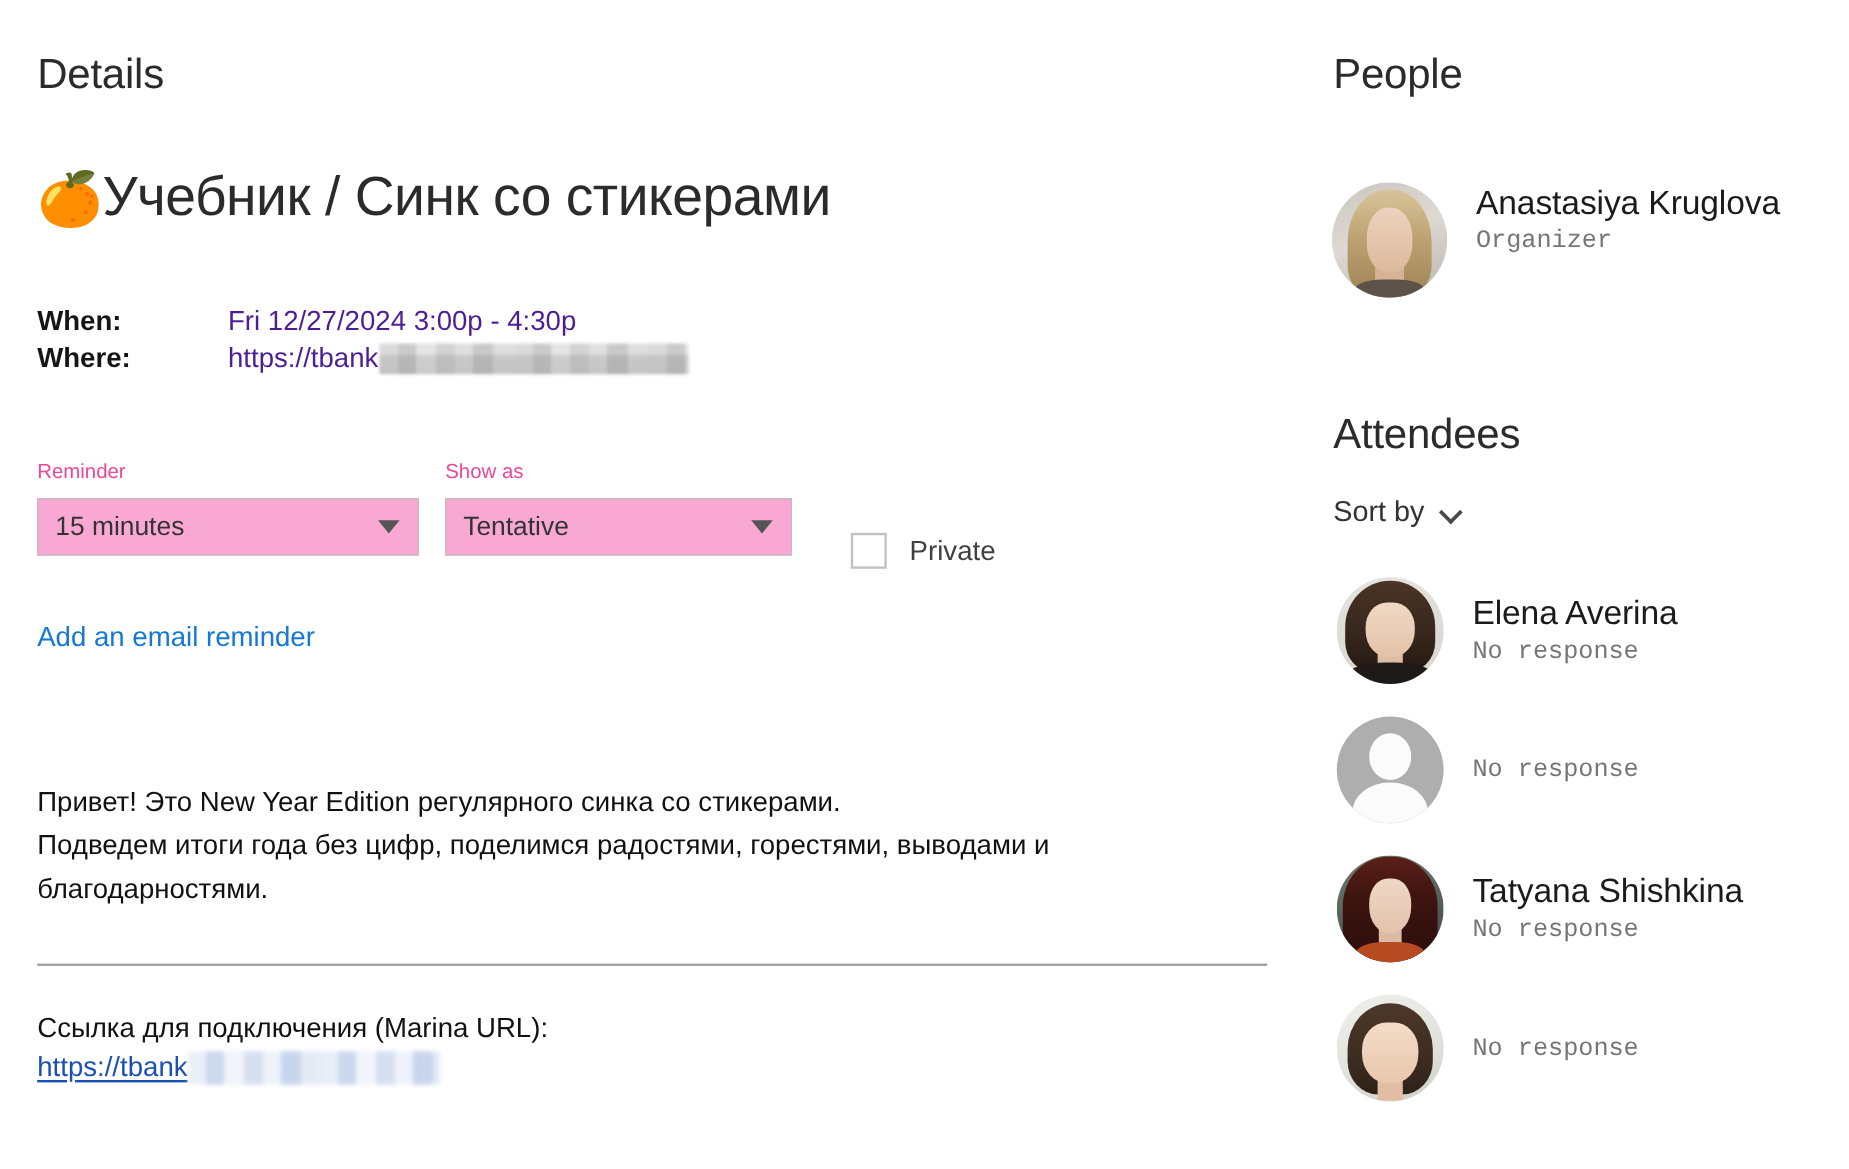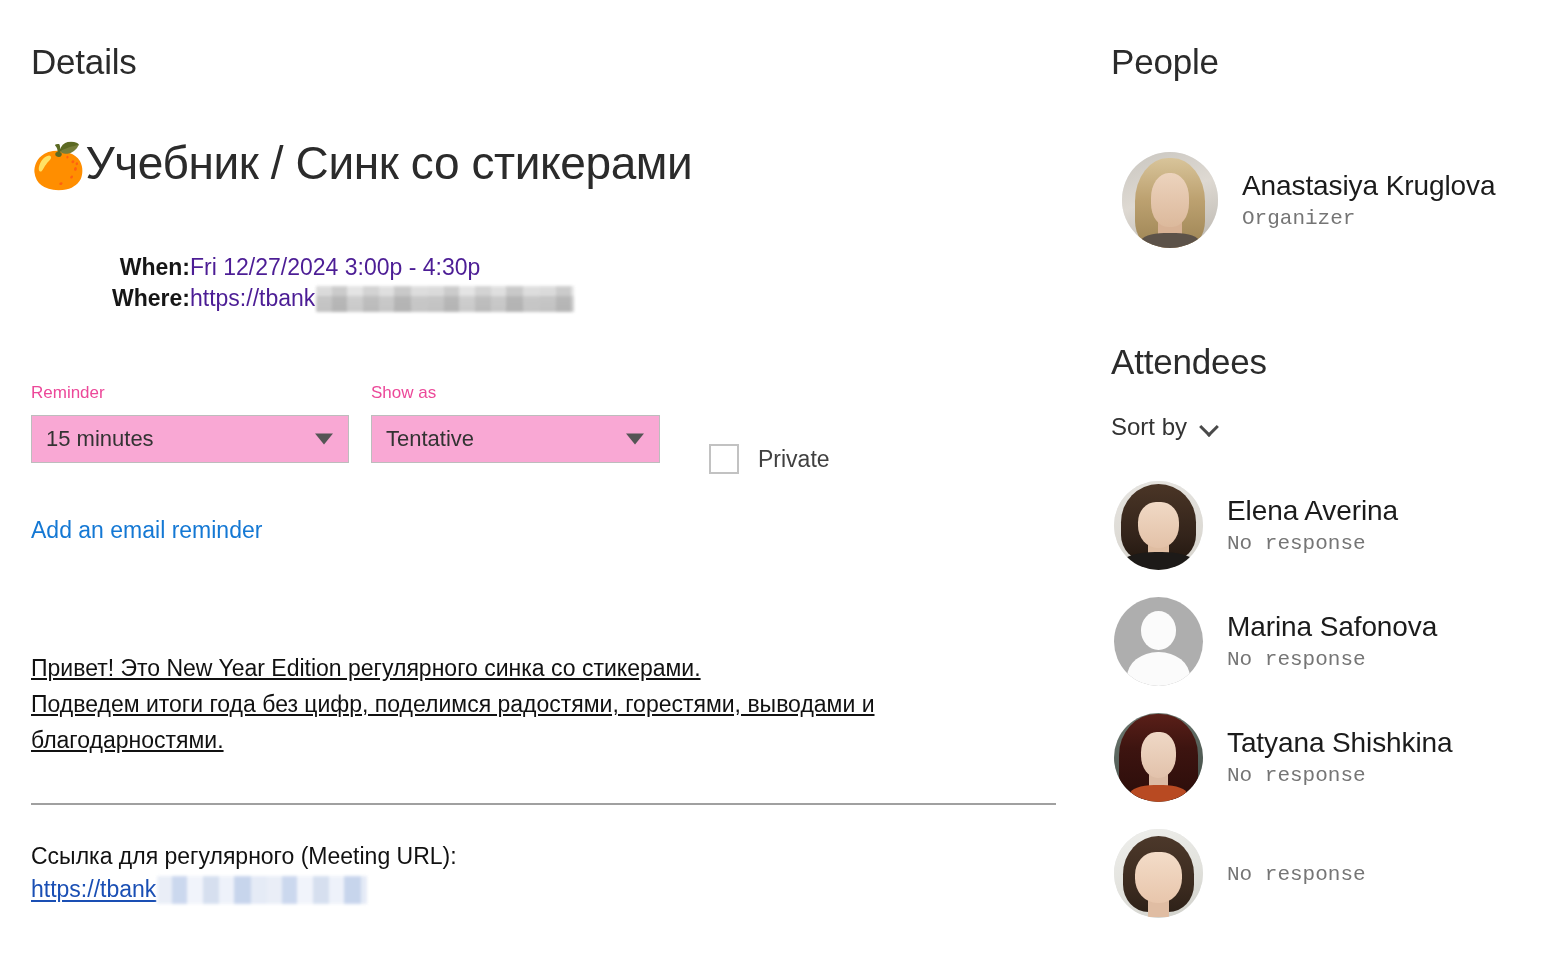--- a/index.html
+++ b/index.html
@@ -59,21 +59,20 @@
     left: 31px;
     top: 252px;
     width: 700px;
   }
   .ww-row {
     display: flex;
     align-items: flex-start;
     height: 31px;
     font-size: 23px;
     line-height: 31px;
-    text-align: right;
   }
   .ww-label {
     width: 159px;
     flex: none;
     font-weight: 700;
     color: #161616;
   }
   .ww-value {
     color: #4c1d95;
     display: flex;
@@ -210,21 +209,21 @@
   
   #body-text {
     position: absolute;
     left: 31px;
     top: 650px;
     width: 1010px;
     font-size: 23px;
     line-height: 36px;
     color: #111111;
   }
-  #body-text p { margin: 0; text-decoration: underline; }
+  #body-text p { margin: 0; }
 
   #divider {
     position: absolute;
     left: 31px;
     top: 803px;
     width: 1025px;
     height: 2px;
     background: #a0a0a0;
   }
 
@@ -252,24 +251,24 @@
     position: absolute;
     left: 1090px; top: 0;
     width: 451px;
     height: 974px;
   }
   #people-heading { left: 21px; top: 41px; }
   #attendees-heading { left: 21px; top: 341px; }
 
   #organizer-row {
     position: absolute;
-    left: 32px;
+    left: 20px;
     top: 152px;
     display: flex;
-    align-items: center;
+    align-items: flex-start;
     cursor: pointer;
   }
   .avatar {
     flex: none;
     border-radius: 50%;
     overflow: hidden;
     position: relative;
     background: #e4e4e4;
   }
   #organizer-avatar { width: 96px; height: 96px; }
@@ -447,21 +446,21 @@
 
   <div id="body-text">
     <p>Привет! Это New Year Edition регулярного синка со стикерами.</p>
     <p>Подведем итоги года без цифр, поделимся радостями, горестями, выводами и</p>
     <p>благодарностями.</p>
   </div>
 
   <div id="divider"></div>
 
   <div id="meeting-url-block">
-    <div id="meeting-url-caption">Ссылка для регулярного (Meeting URL):</div>
+    <div id="meeting-url-caption">Ссылка для подключения (Marina URL):</div>
     <a id="meeting-url-link" href="#">
         <span>https://tbank</span>
         <span class="redact blue" style="width:210px;height:28px;"></span>
       </a>
   </div>
 
 </div>
 
 <div id="people-pane">
 
@@ -503,21 +502,20 @@
         <div class="person-status">No response</div>
       </div>
     </div>
 
     <div class="attendee-row">
       <div class="avatar attendee-avatar a3">
         <span class="ph-face"></span>
           <span class="ph-body"></span>
       </div>
       <div class="person-text">
-        <div class="person-name">Marina Safonova</div>
         <div class="person-status">No response</div>
       </div>
     </div>
 
     <div class="attendee-row">
       <div class="avatar attendee-avatar a4">
         <span class="ph ph-bg"></span>
           <span class="ph-hair"></span>
           <span class="ph-neck"></span>
           <span class="ph-face"></span>

